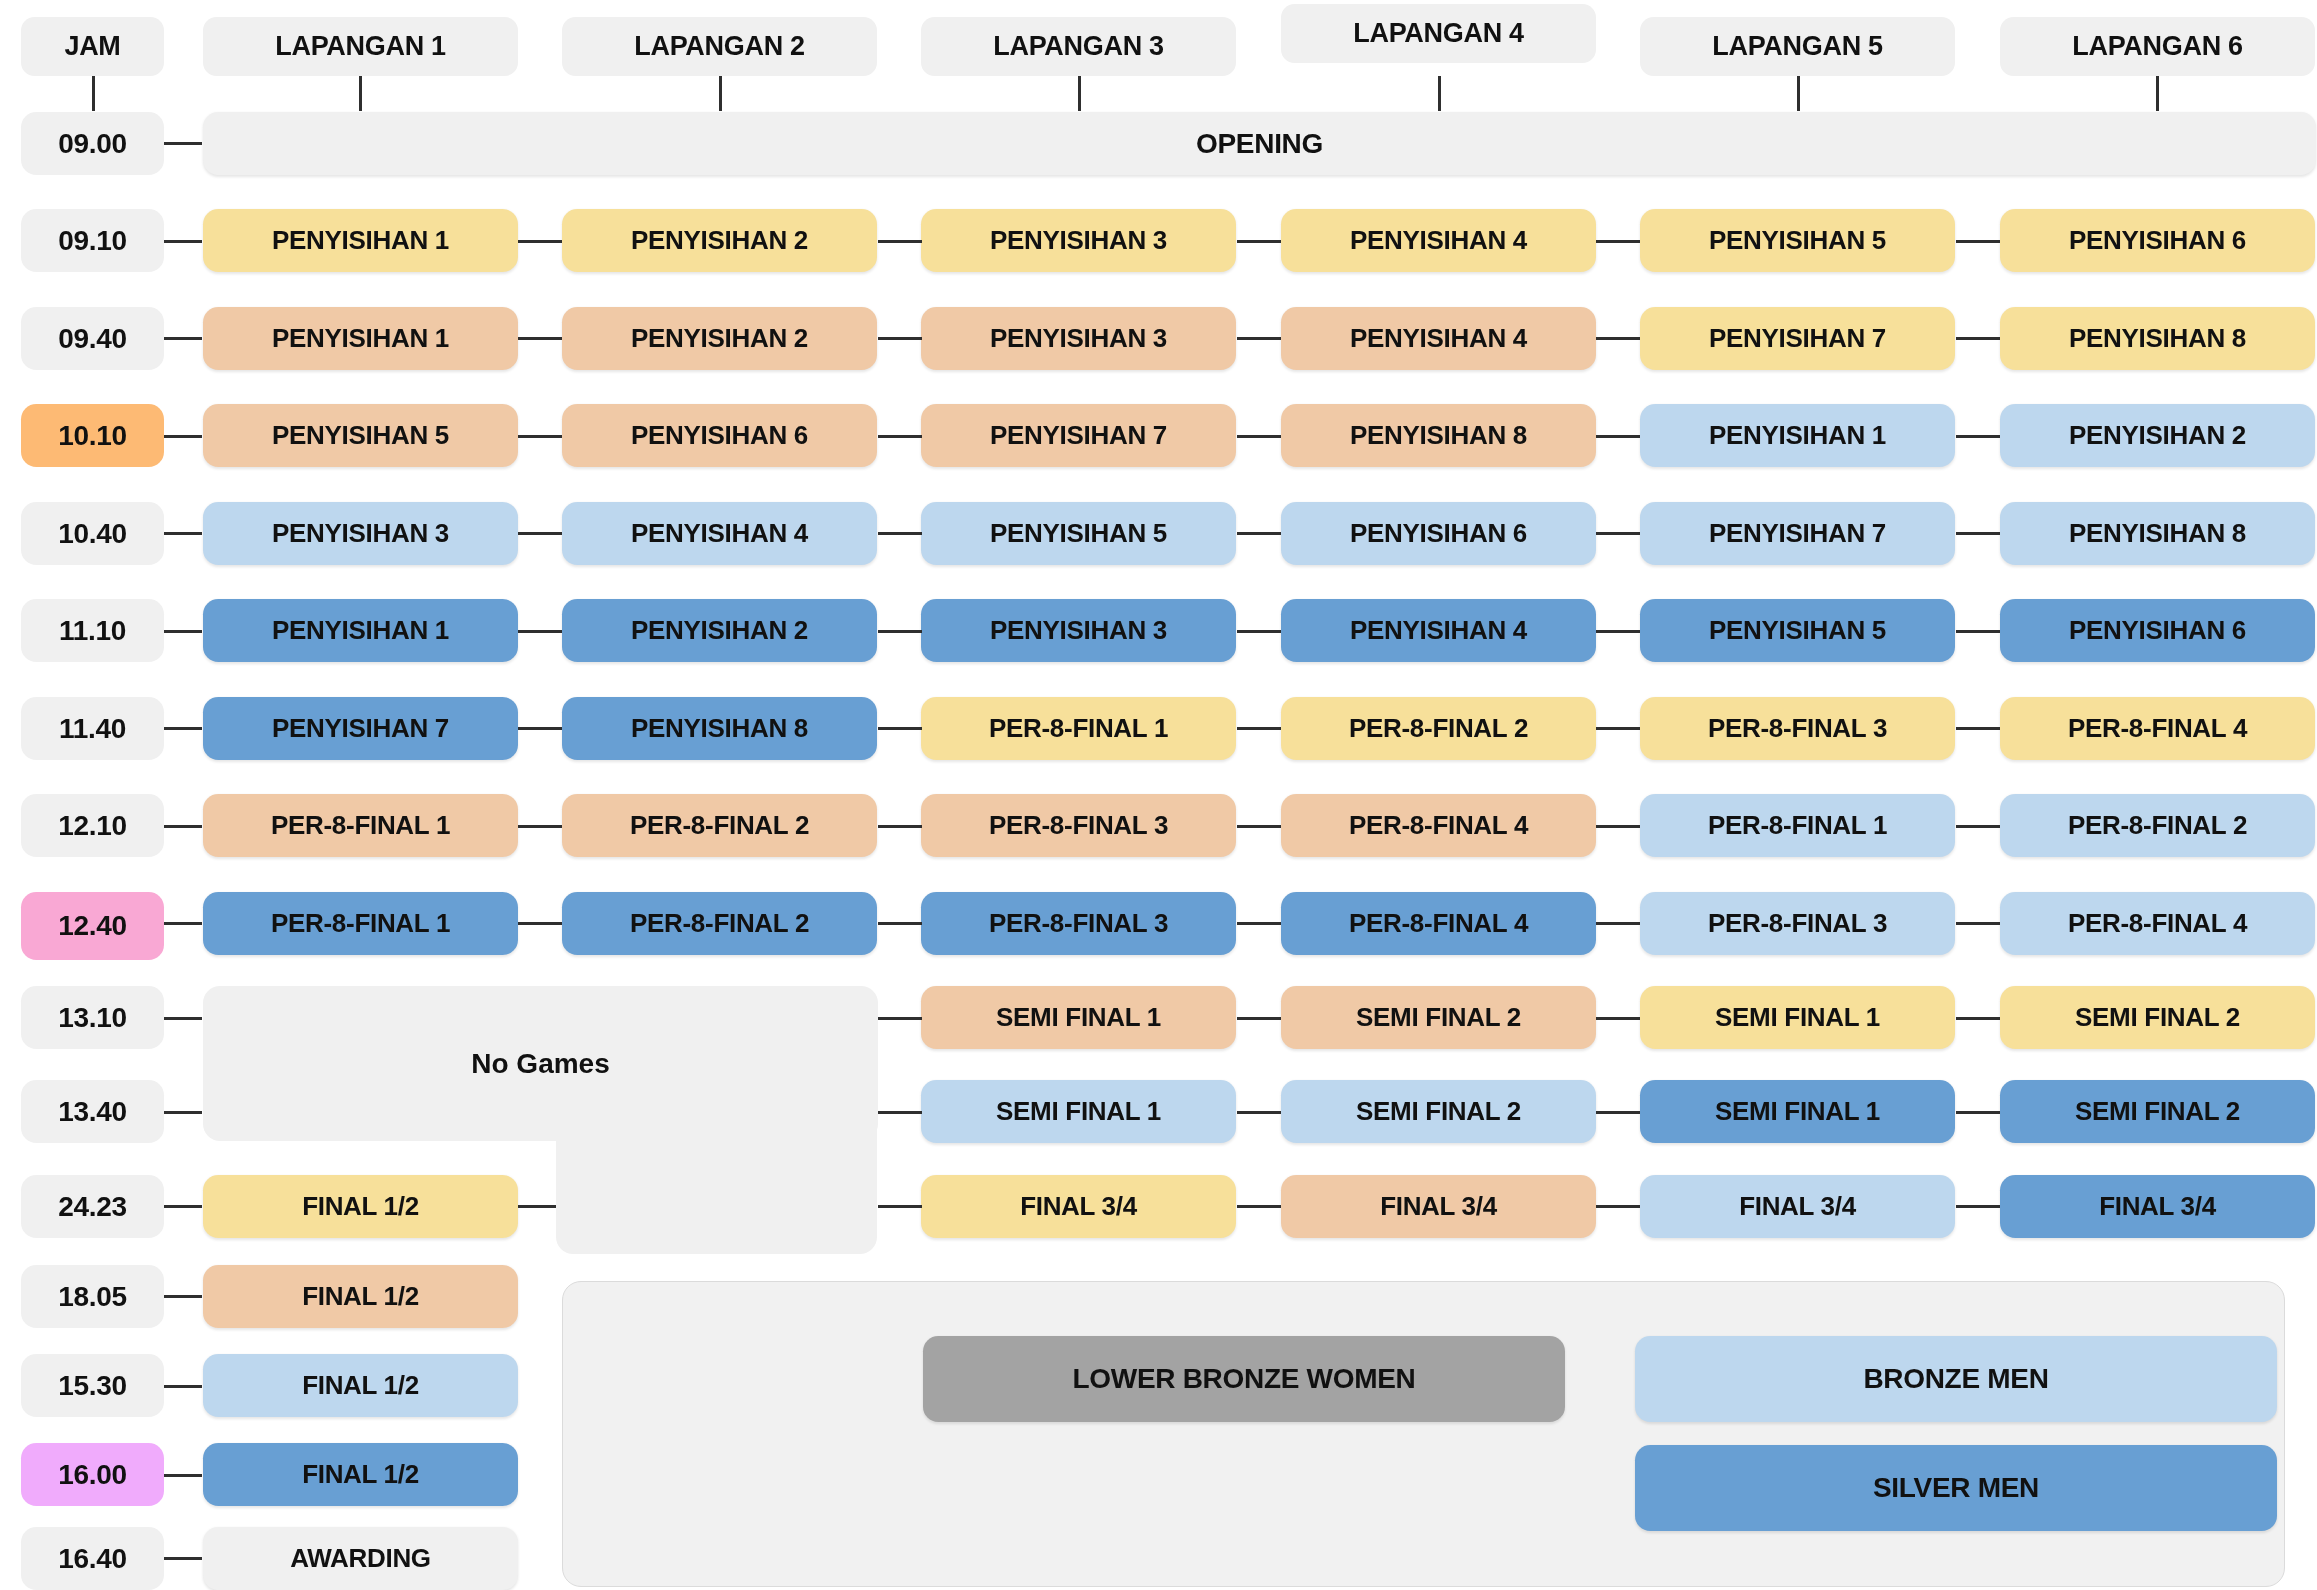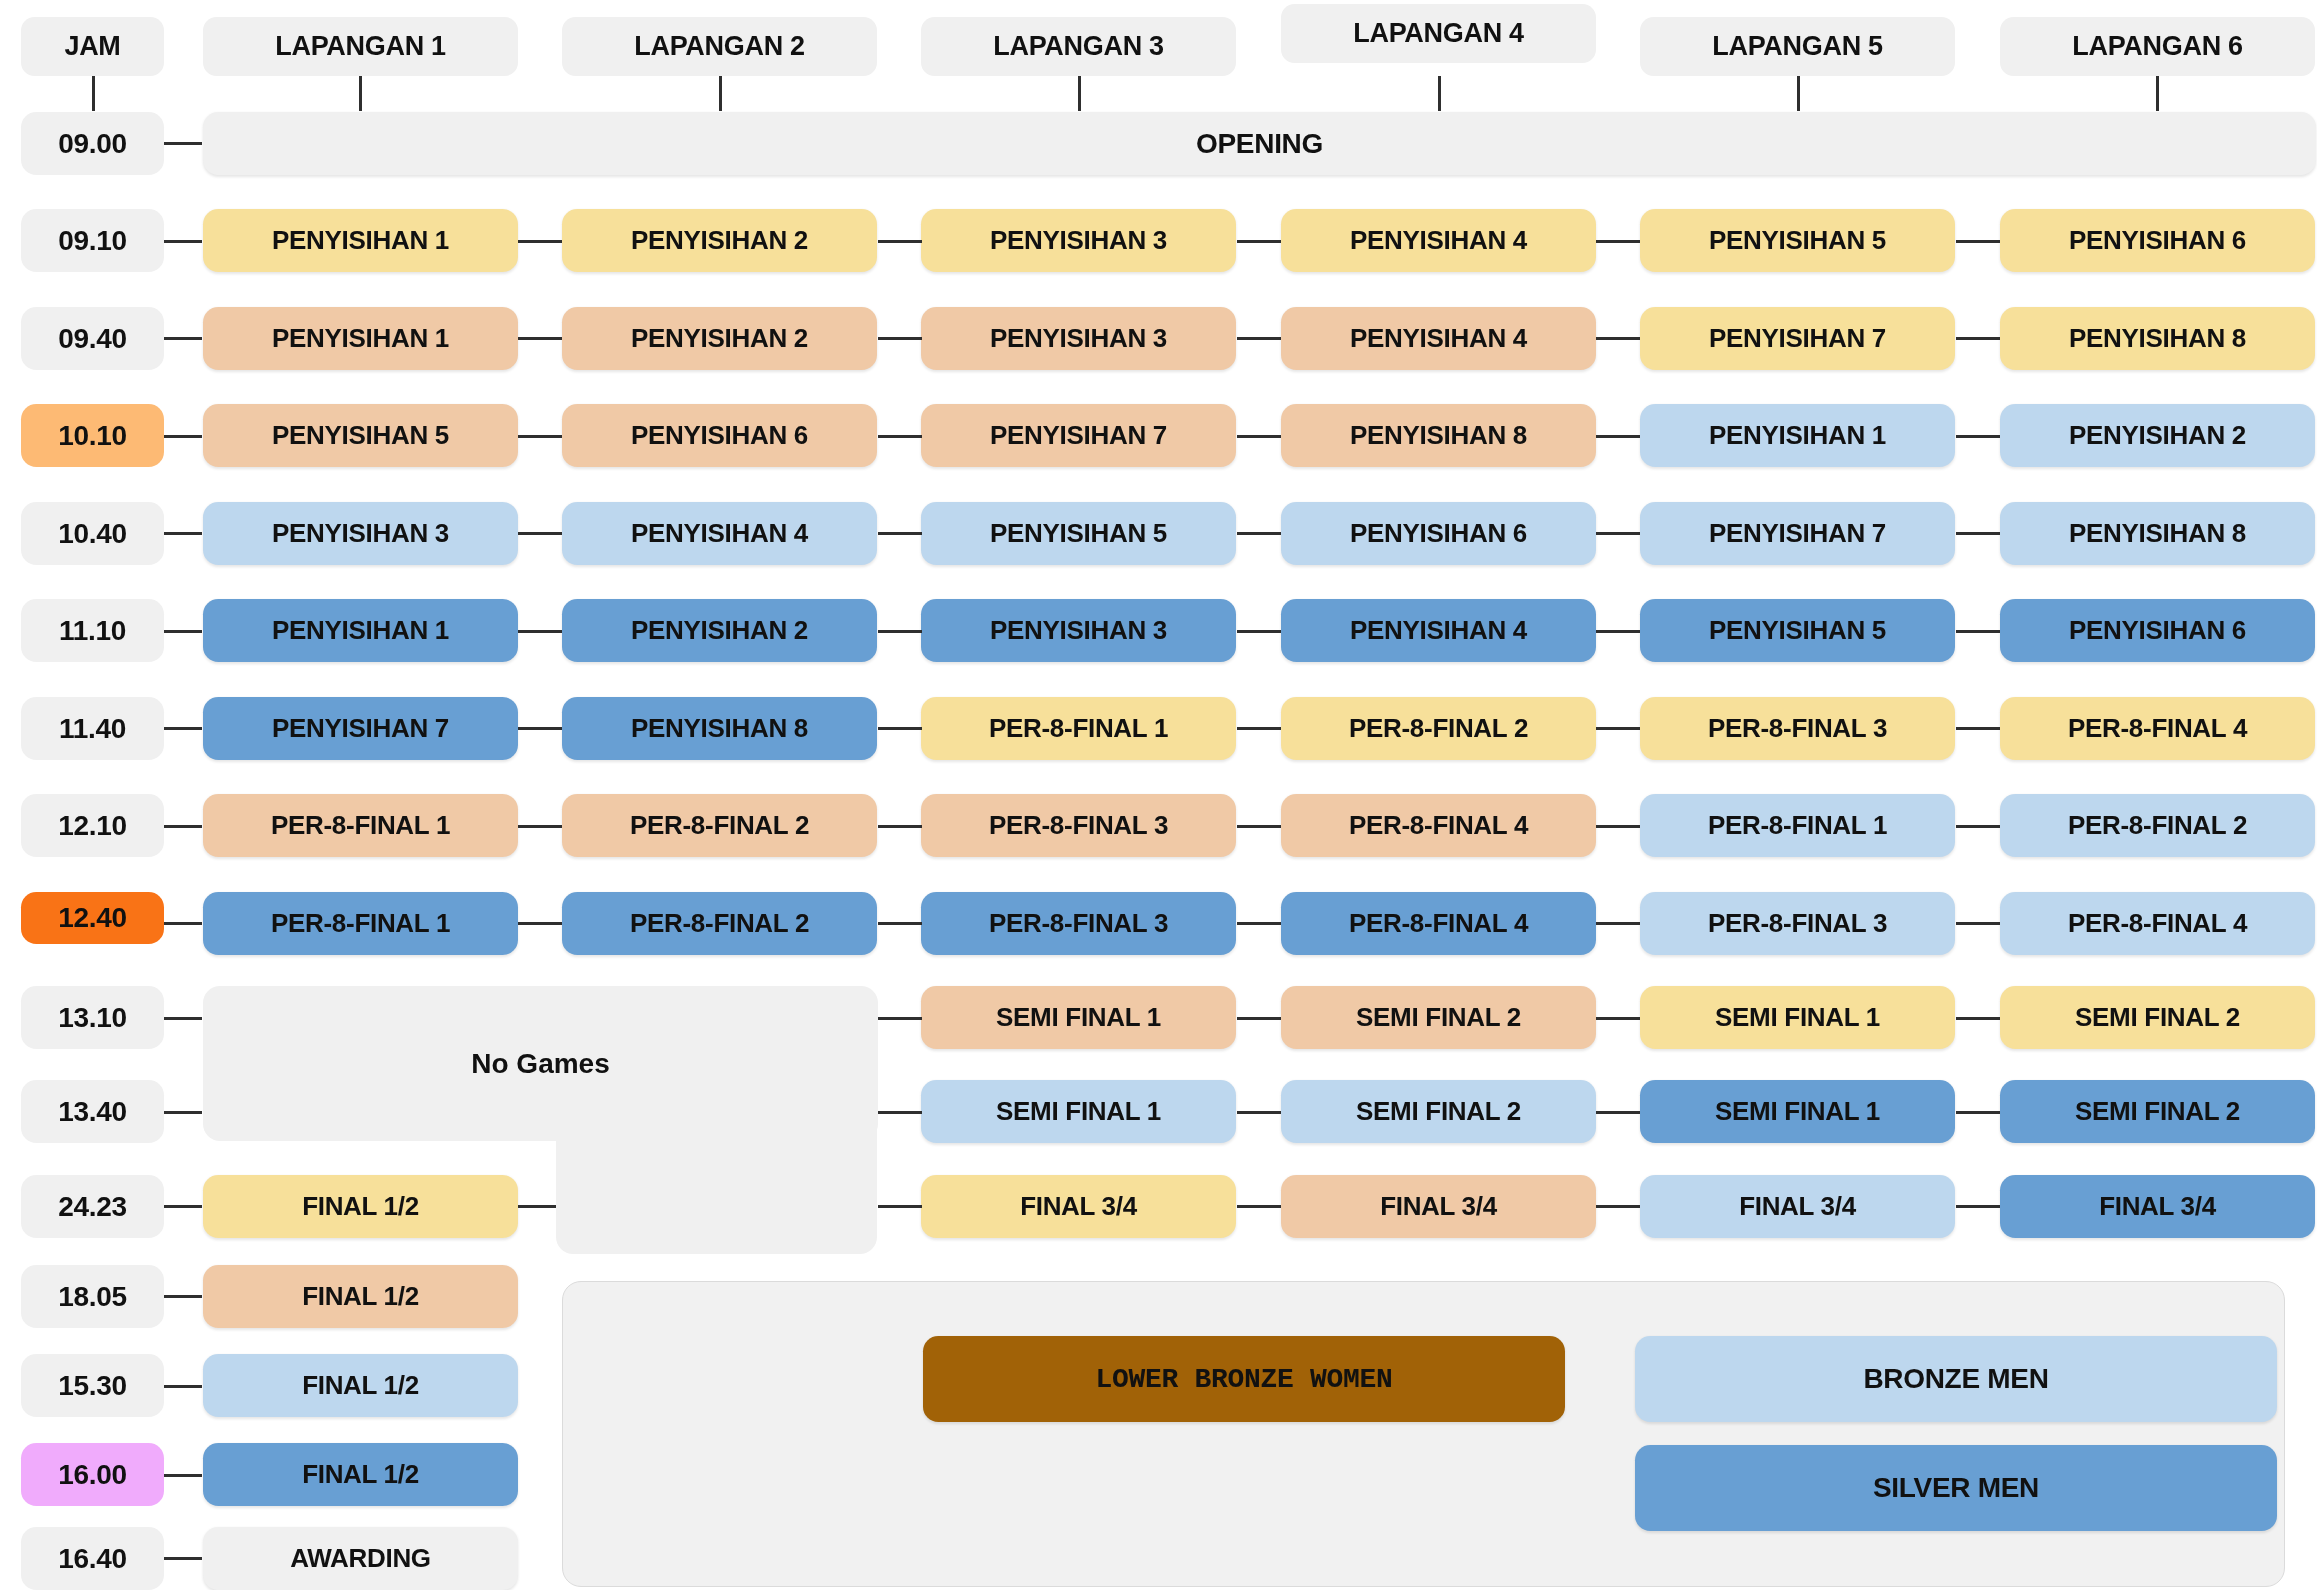--- a/index.html
+++ b/index.html
@@ -136,21 +136,21 @@
     <div class="pill" style="left: 921px; top: 794px; width: 315px; height: 63px; background: rgb(240, 201, 166);">PER-8-FINAL 3</div>
     <div class="pill" style="left: 1281px; top: 794px; width: 315px; height: 63px; background: rgb(240, 201, 166);">PER-8-FINAL 4</div>
     <div class="pill" style="left: 1640px; top: 794px; width: 315px; height: 63px; background: rgb(189, 215, 238);">PER-8-FINAL 1</div>
     <div class="pill" style="left: 2000px; top: 794px; width: 315px; height: 63px; background: rgb(189, 215, 238);">PER-8-FINAL 2</div>
     <div class="hline" style="left: 164px; top: 825px; width: 38px; height: 2.9px;"></div>
     <div class="hline" style="left: 518px; top: 825px; width: 44px; height: 2.9px;"></div>
     <div class="hline" style="left: 878px; top: 825px; width: 44px; height: 2.9px;"></div>
     <div class="hline" style="left: 1237px; top: 825px; width: 44px; height: 2.9px;"></div>
     <div class="hline" style="left: 1596px; top: 825px; width: 44px; height: 2.9px;"></div>
     <div class="hline" style="left: 1956px; top: 825px; width: 44px; height: 2.9px;"></div>
-    <div class="pill time" style="left: 21px; top: 892px; width: 143px; height: 52px; background: #f97316;">12.40</div>
+    <div class="pill time" style="left: 21px; top: 892px; width: 143px; height: 68px; background: #f9a8d4;">12.40</div>
     <div class="pill" style="left: 203px; top: 892px; width: 315px; height: 63px; background: rgb(104, 159, 211);">PER-8-FINAL 1</div>
     <div class="pill" style="left: 562px; top: 892px; width: 315px; height: 63px; background: rgb(104, 159, 211);">PER-8-FINAL 2</div>
     <div class="pill" style="left: 921px; top: 892px; width: 315px; height: 63px; background: rgb(104, 159, 211);">PER-8-FINAL 3</div>
     <div class="pill" style="left: 1281px; top: 892px; width: 315px; height: 63px; background: rgb(104, 159, 211);">PER-8-FINAL 4</div>
     <div class="pill" style="left: 1640px; top: 892px; width: 315px; height: 63px; background: rgb(189, 215, 238);">PER-8-FINAL 3</div>
     <div class="pill" style="left: 2000px; top: 892px; width: 315px; height: 63px; background: rgb(189, 215, 238);">PER-8-FINAL 4</div>
     <div class="hline" style="left: 164px; top: 922px; width: 38px; height: 2.9px;"></div>
     <div class="hline" style="left: 518px; top: 922px; width: 44px; height: 2.9px;"></div>
     <div class="hline" style="left: 878px; top: 922px; width: 44px; height: 2.9px;"></div>
     <div class="hline" style="left: 1237px; top: 922px; width: 44px; height: 2.9px;"></div>
@@ -193,17 +193,17 @@
     <div class="hline" style="left: 164px; top: 1295px; width: 38px; height: 2.9px;"></div>
     <div class="pill time" style="left: 21px; top: 1354px; width: 143px; height: 63px; background: rgb(240, 240, 240);">15.30</div>
     <div class="pill" style="left: 203px; top: 1354px; width: 315px; height: 63px; background: rgb(189, 215, 238);">FINAL 1/2</div>
     <div class="hline" style="left: 164px; top: 1385px; width: 38px; height: 2.9px;"></div>
     <div class="pill time" style="left: 21px; top: 1443px; width: 143px; height: 63px; background: #f0abfc;">16.00</div>
     <div class="pill" style="left: 203px; top: 1443px; width: 315px; height: 63px; background: rgb(104, 159, 211);">FINAL 1/2</div>
     <div class="hline" style="left: 164px; top: 1474px; width: 38px; height: 2.9px;"></div>
     <div class="pill time" style="left: 21px; top: 1527px; width: 143px; height: 63px; background: rgb(240, 240, 240);">16.40</div>
     <div class="pill" style="left: 203px; top: 1527px; width: 315px; height: 63px; background: rgb(240, 240, 240);">AWARDING</div>
     <div class="hline" style="left: 164px; top: 1557px; width: 38px; height: 2.9px;"></div>
-    <div class="pill legend" style="left: 923px; top: 1336px; width: 642px; height: 86px; background: #a16207; font-family: Liberation Mono, monospace;">LOWER BRONZE WOMEN</div>
+    <div class="pill legend" style="left: 923px; top: 1336px; width: 642px; height: 86px; background: #a3a3a3;">LOWER BRONZE WOMEN</div>
     <div class="pill legend" style="left: 1635px; top: 1336px; width: 642px; height: 86px; background: rgb(189, 215, 238);">BRONZE MEN</div>
     <div class="pill legend" style="left: 1635px; top: 1445px; width: 642px; height: 86px; background: rgb(104, 159, 211);">SILVER MEN</div>
   </div>
 
 
 </body></html>

